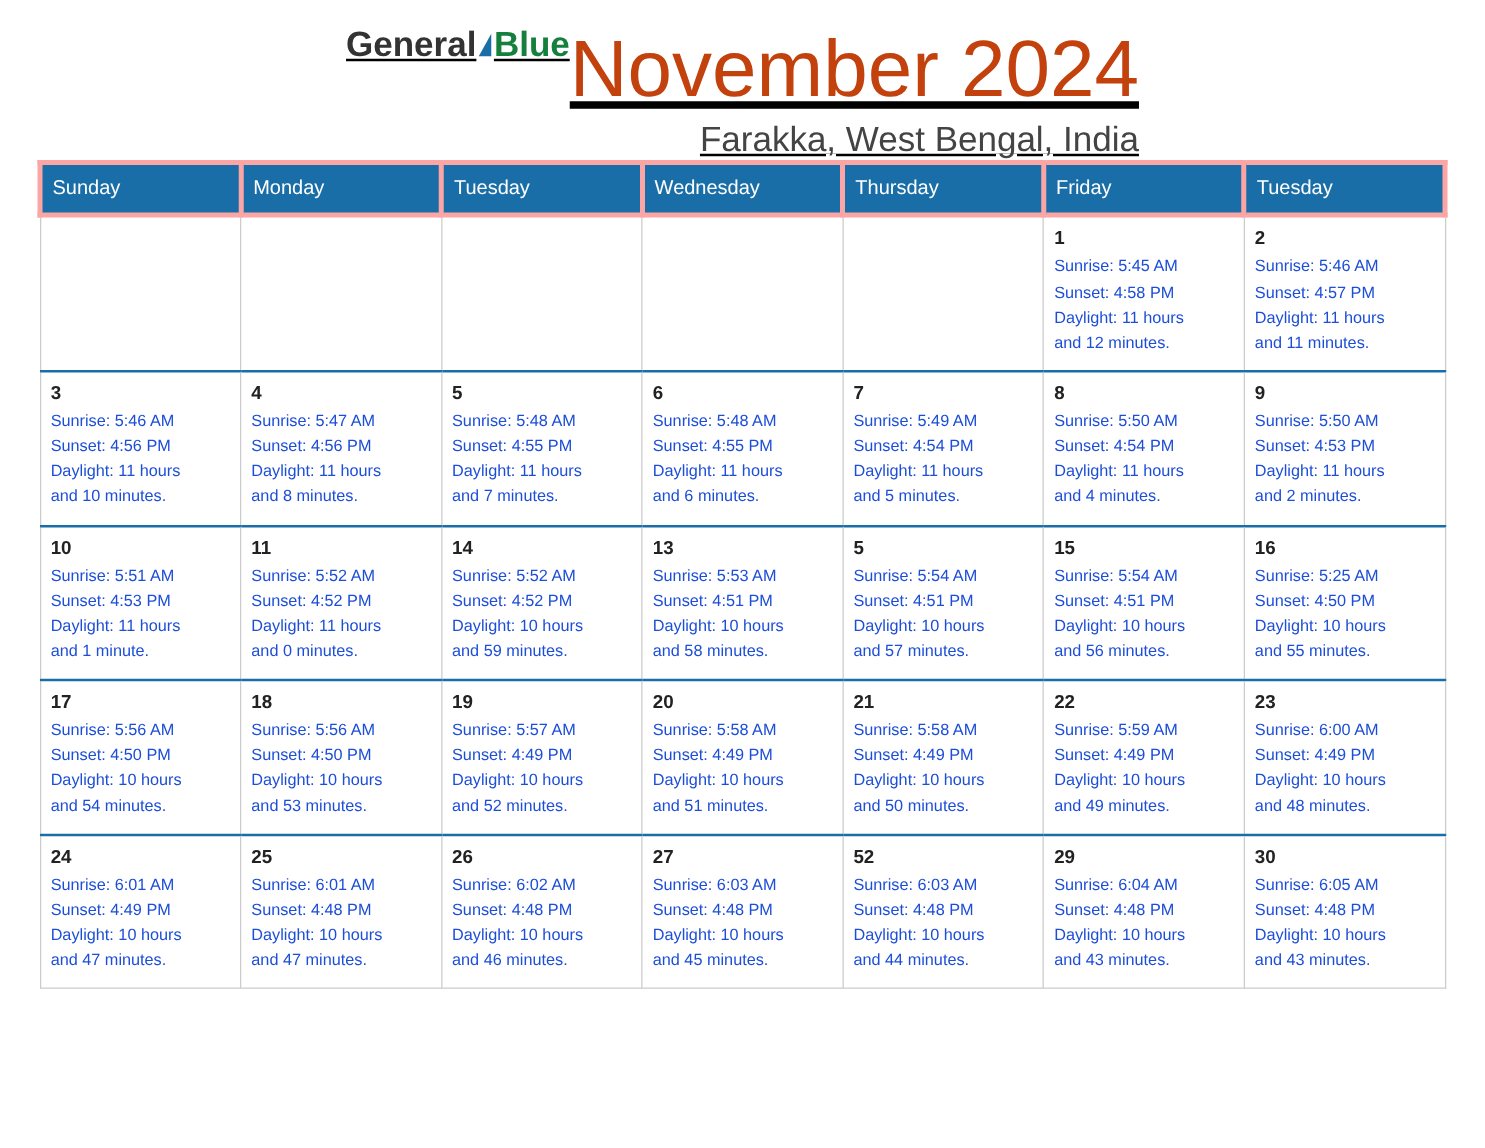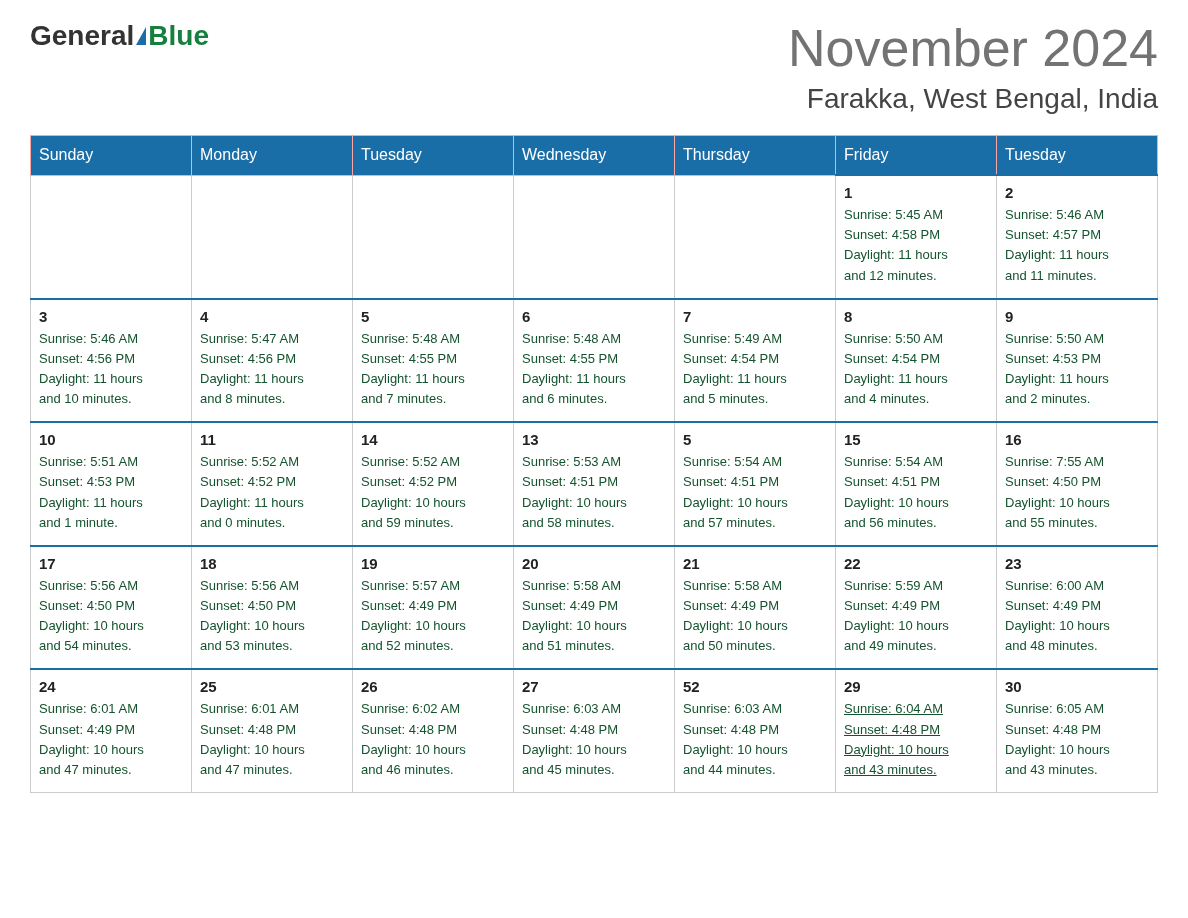--- a/index.html
+++ b/index.html
@@ -5,23 +5,23 @@
     * { margin: 0; padding: 0; box-sizing: border-box; }
     body {
       font-family: Arial, sans-serif;
       background: #fff;
       width: 1188px;
       min-height: 918px;
       padding: 20px 30px;
     }
     .header-area {
       display: flex;
-      justify-content: space-between;
+      justify-content: center;
       align-items: flex-start;
-      margin-bottom: 20px;
+      text-decoration: underline;
     }
     .logo {
       display: flex;
       flex-direction: column;
       align-items: flex-start;
     }
     .logo-text {
       font-size: 28px;
       font-weight: bold;
       color: #333;
@@ -42,44 +42,44 @@
     }
     .logo-blue {
       color: #15803d;
       font-size: 28px;
       font-weight: bold;
     }
     .title-area {
       text-align: right;
     }
     .month-title {
-      font-size: 52px;
+      font-size: 64px;
       font-weight: 300;
-      color: #737373;
+      color: #c2410c;
       line-height: 1.1;
     }
     .location-title {
       font-size: 28px;
       color: #444;
       font-weight: normal;
       margin-top: 6px;
     }
     .calendar-table {
       width: 100%;
       border-collapse: collapse;
       table-layout: fixed;
     }
     .calendar-table th {
       background-color: #1a6ea8;
       color: #fff;
       padding: 10px 8px;
       font-size: 16px;
       font-weight: normal;
       text-align: left;
-      border: 1px solid #fca5a5;
+      border: 4px solid #fca5a5;
     }
     .calendar-table td {
       vertical-align: top;
       padding: 8px 8px 12px 8px;
       border: 1px solid #ccc;
       border-top: 2px solid #1a6ea8;
       height: 110px;
       font-size: 13px;
       color: #333;
       background: #fff;
@@ -91,21 +91,21 @@
     .day-number {
       font-size: 15px;
       font-weight: bold;
       color: #222;
       display: block;
       margin-bottom: 4px;
     }
     .sun-info {
       line-height: 1.55;
       font-size: 13px;
-      color: #14532d;
+      color: #1d4ed8;
     }
   </style>
 </head>
 <body>
 
 <div class="header-area">
   <div class="logo">
     <div class="logo-text">
       <span class="logo-general">General</span>
       <span class="logo-triangle"></span>
@@ -241,21 +241,21 @@
         </td>
         <td>
           <span class="day-number">15</span>
           <div class="sun-info" style="white-space: pre-line;">Sunrise: 5:54 AM
 Sunset: 4:51 PM
 Daylight: 10 hours
 and 56 minutes.</div>
         </td>
         <td>
           <span class="day-number">16</span>
-          <div class="sun-info" style="white-space: pre-line;">Sunrise: 7:55 AM
+          <div class="sun-info" style="white-space: pre-line;">Sunrise: 5:25 AM
 Sunset: 4:50 PM
 Daylight: 10 hours
 and 55 minutes.</div>
         </td>
       </tr>
       <tr>
         <td>
           <span class="day-number">17</span>
           <div class="sun-info" style="white-space: pre-line;">Sunrise: 5:56 AM
 Sunset: 4:50 PM
@@ -336,21 +336,21 @@
         </td>
         <td>
           <span class="day-number">52</span>
           <div class="sun-info" style="white-space: pre-line;">Sunrise: 6:03 AM
 Sunset: 4:48 PM
 Daylight: 10 hours
 and 44 minutes.</div>
         </td>
         <td>
           <span class="day-number">29</span>
-          <div class="sun-info" style="white-space: pre-line; text-decoration: underline;">Sunrise: 6:04 AM
+          <div class="sun-info" style="white-space: pre-line;">Sunrise: 6:04 AM
 Sunset: 4:48 PM
 Daylight: 10 hours
 and 43 minutes.</div>
         </td>
         <td>
           <span class="day-number">30</span>
           <div class="sun-info" style="white-space: pre-line;">Sunrise: 6:05 AM
 Sunset: 4:48 PM
 Daylight: 10 hours
 and 43 minutes.</div>

